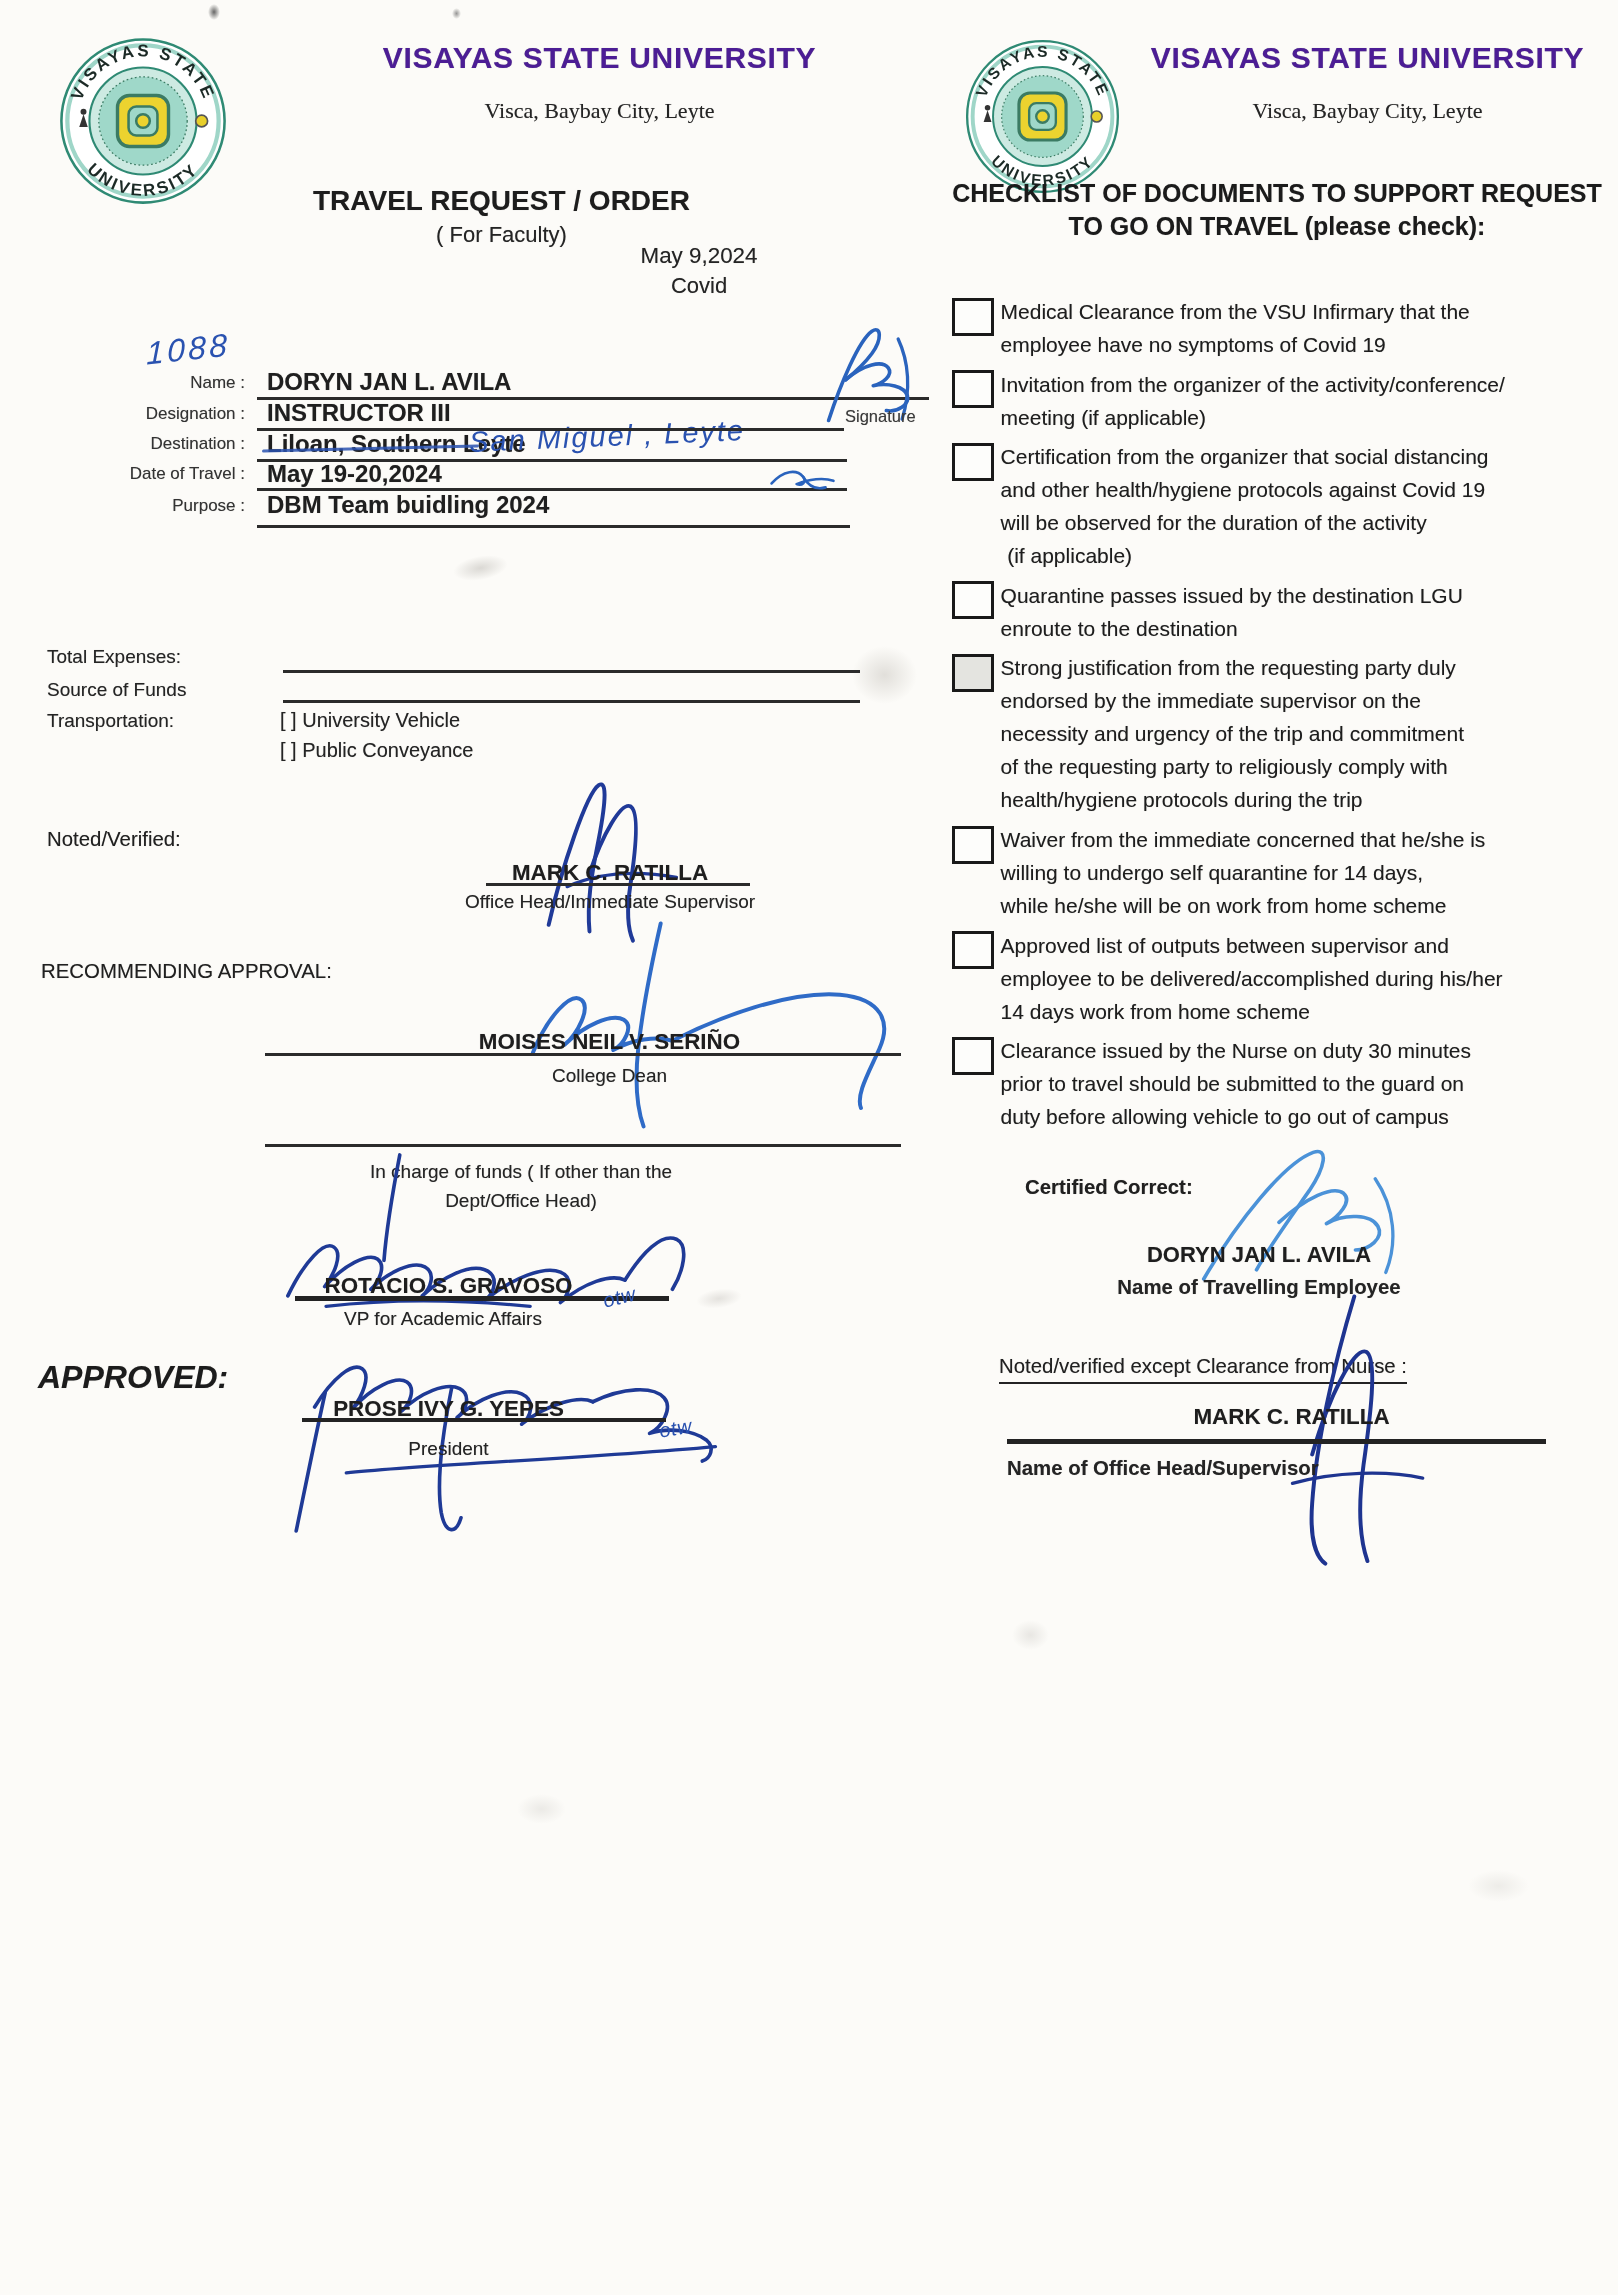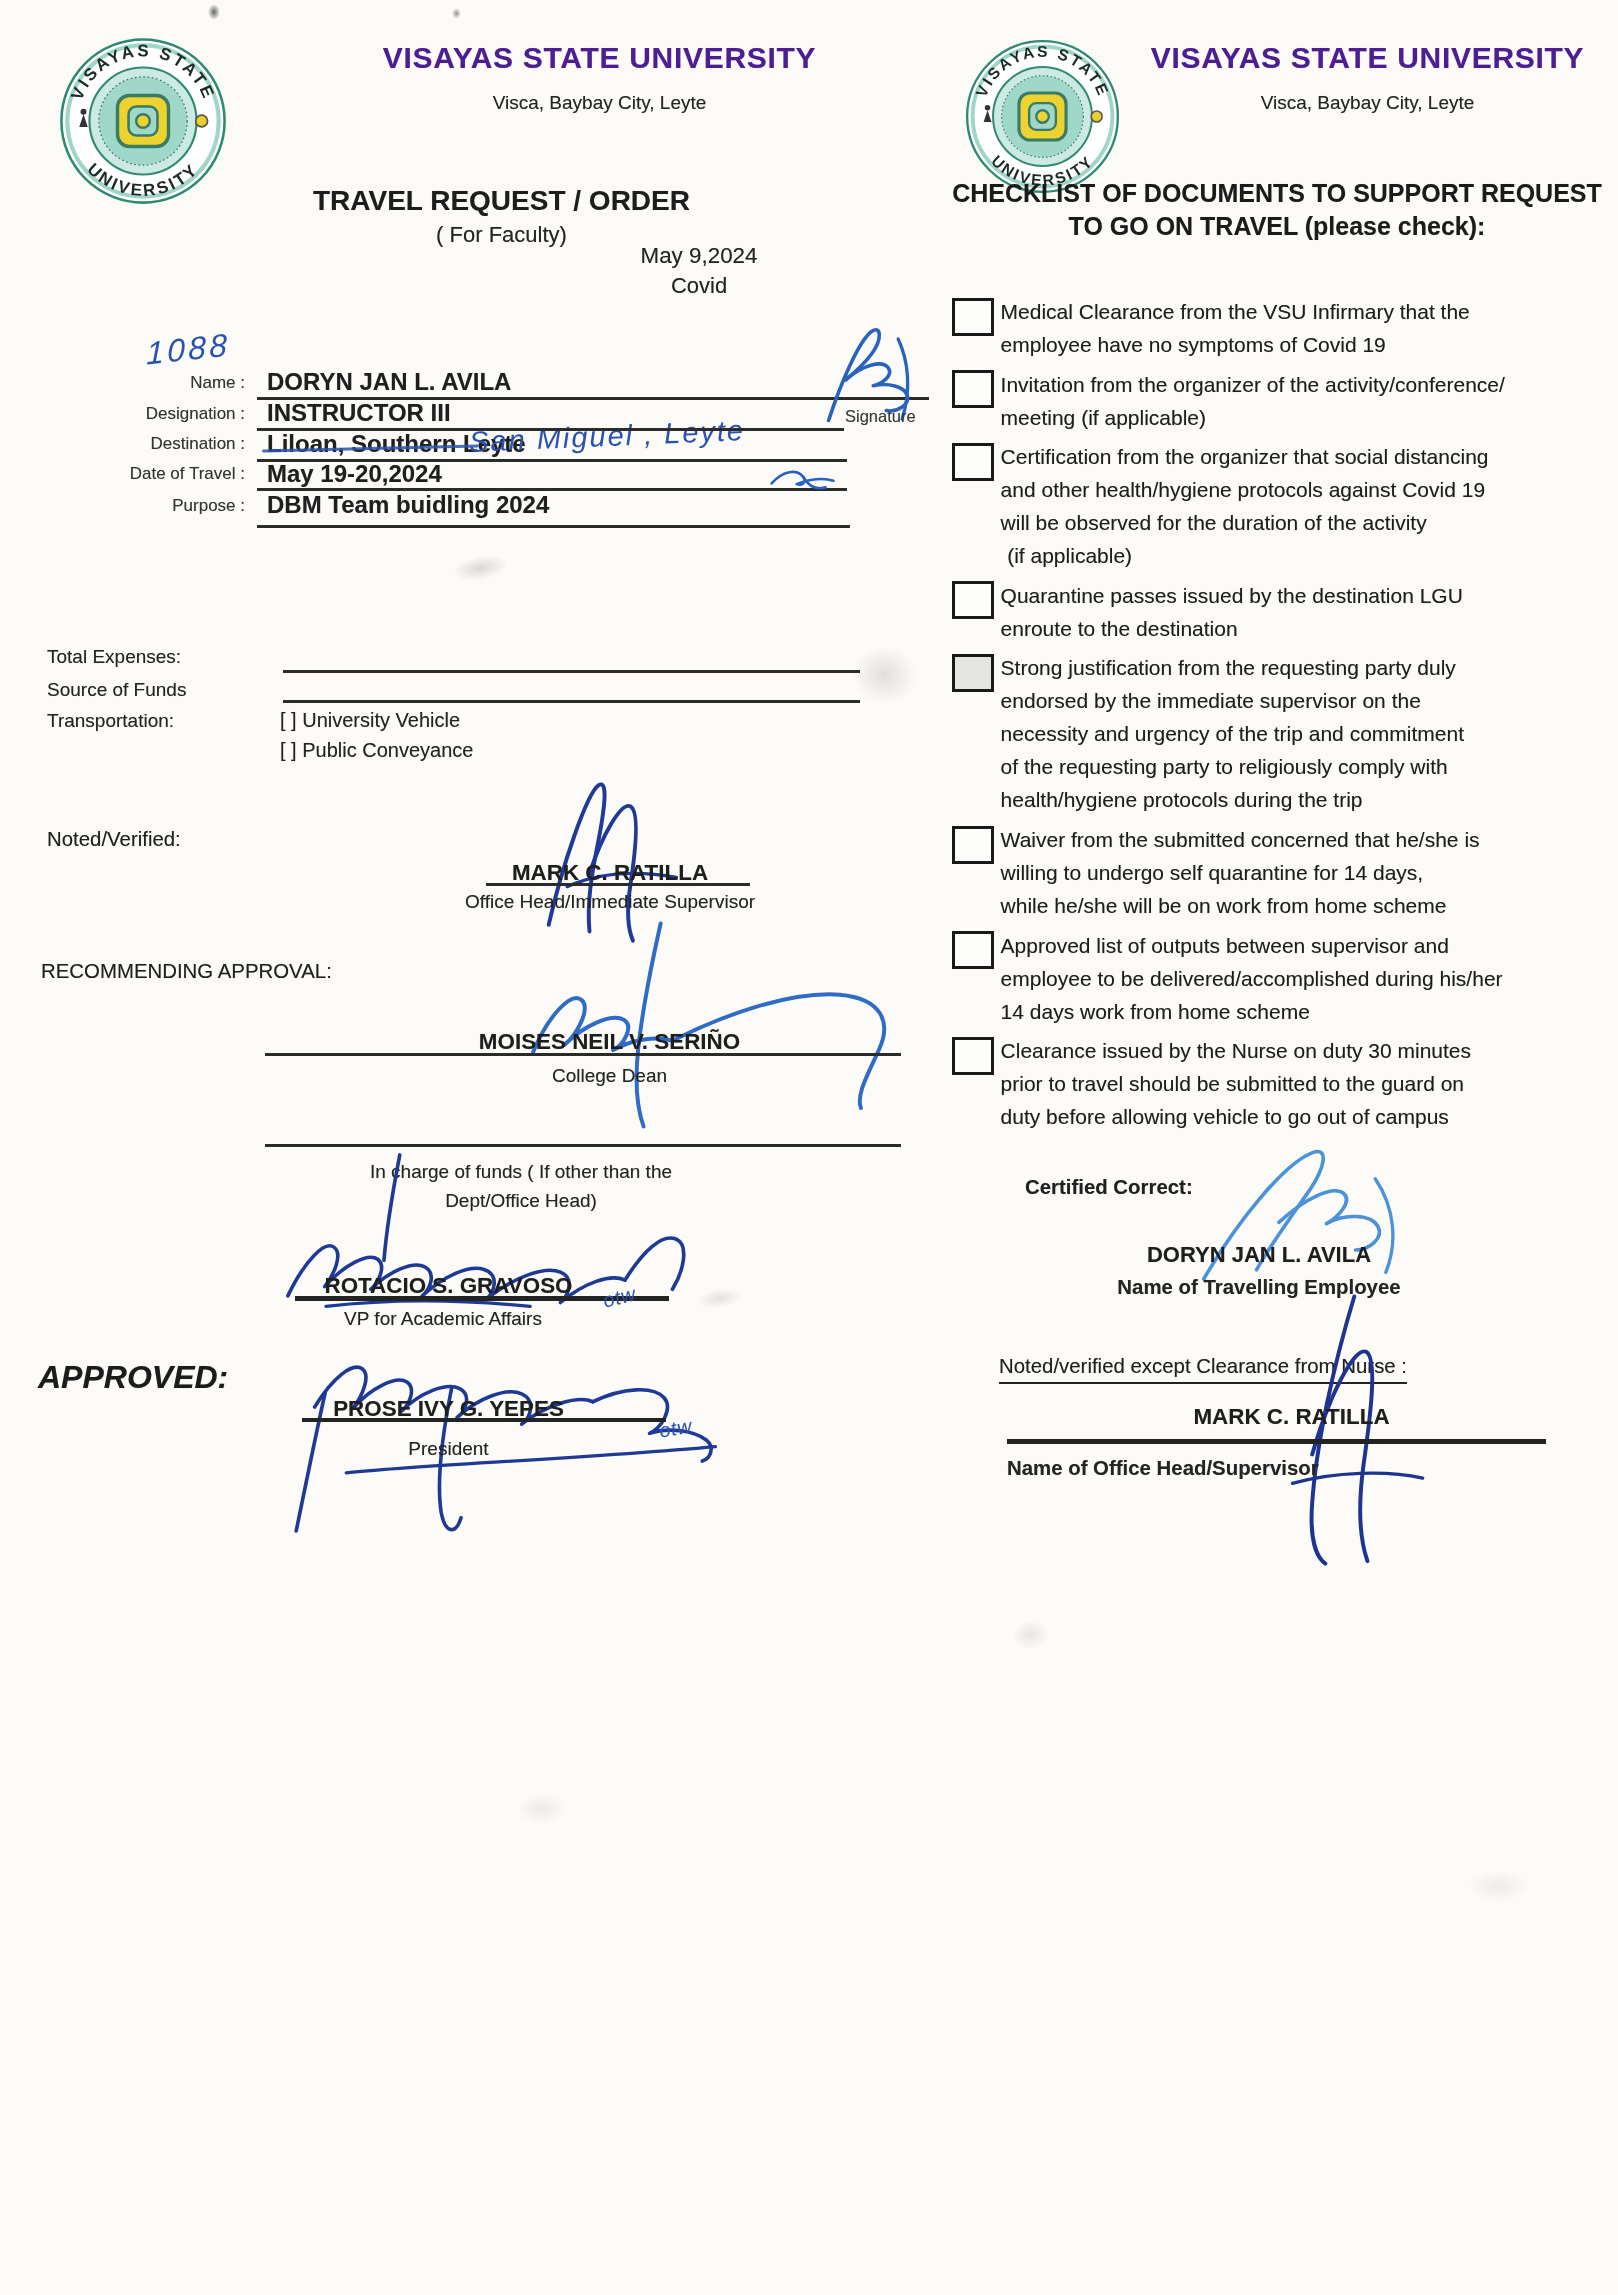--- a/index.html
+++ b/index.html
@@ -9,21 +9,21 @@
     background:#fcfbf8;
     overflow:hidden;
     font-family:"Liberation Sans", sans-serif;
     color:#222;
   }
   .abs{position:absolute;}
   .ctr{text-align:center;}
   .scan-text{text-shadow:0 0 0.7px rgba(40,40,40,.38);}
   
   .uni-title{font-size:30px;font-weight:700;letter-spacing:0.7px;color:#4c1d95;}
-  .uni-addr{font-size:19px;margin-top:17px;color:#242424;}
+  .uni-addr{font-size:22px;margin-top:23px;color:#242424;font-family:Liberation Serif, serif;}
   .form-title{font-size:28px;font-weight:700;color:#1d1d1d;}
   .form-scope{font-size:22px;margin-top:5.3px;color:#242424;}
   .date-val{font-size:22.4px;color:#242424;}
   .date-lbl{font-size:22px;margin-top:4px;color:#242424;}
   .chk-title{font-size:25px;font-weight:700;line-height:33px;color:#1b1b1b;}
   
   .f-label{font-size:17px;color:#333;text-align:right;width:219px;}
   .f-value{font-size:24px;font-weight:700;color:#1f1f1f;white-space:nowrap;}
   .rule{background:#2b2b2b;height:2.6px;}
   .rule-thick{background:#232323;height:4.6px;}
@@ -265,21 +265,21 @@
         <div class="chk-line">endorsed by the immediate supervisor on the</div>
         <div class="chk-line">necessity and urgency of the trip and commitment</div>
         <div class="chk-line">of the requesting party to religiously comply with</div>
         <div class="chk-line">health/hygiene protocols during the trip</div>
       </div>
     </div>
 
     <div class="chk-item">
       <span class="chk-box"></span>
       <div class="chk-lines scan-text">
-        <div class="chk-line">Waiver from the submitted concerned that he/she is</div>
+        <div class="chk-line">Waiver from the immediate concerned that he/she is</div>
         <div class="chk-line">willing to undergo self quarantine for 14 days,</div>
         <div class="chk-line">while he/she will be on work from home scheme</div>
       </div>
     </div>
 
     <div class="chk-item">
       <span class="chk-box"></span>
       <div class="chk-lines scan-text">
         <div class="chk-line">Approved list of outputs between supervisor and</div>
         <div class="chk-line">employee to be delivered/accomplished during his/her</div>

